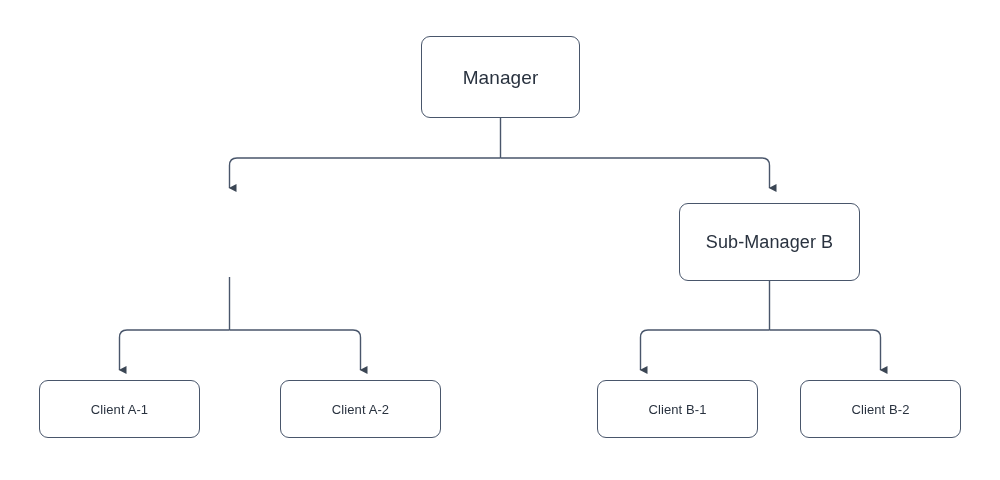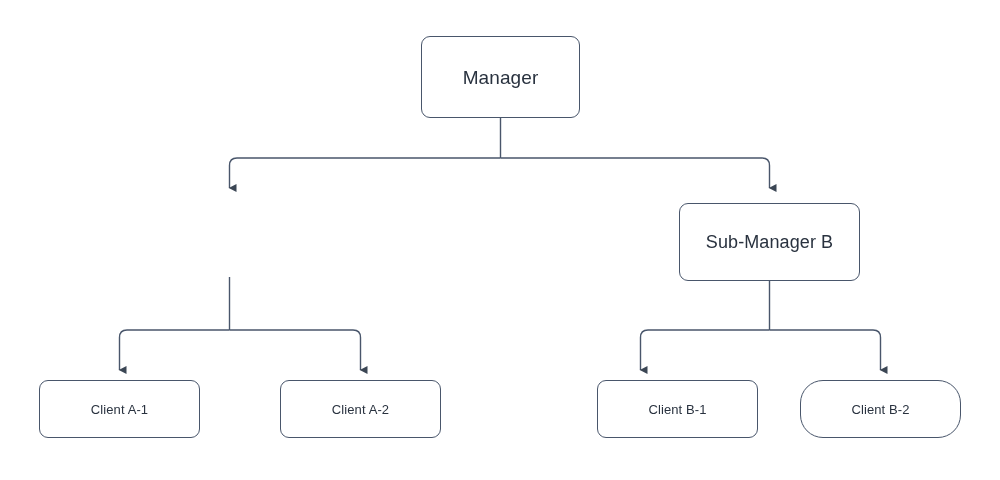--- a/index.html
+++ b/index.html
@@ -97,17 +97,17 @@
   </div>
 
   <div class="node node--level-3" style="left:280px; top:380px; width:161px; height:58px;">
     <span class="node-label">Client A-2</span>
   </div>
 
   <div class="node node--level-3" style="left:560px; top:380px; width:161px; height:58px;margin-left:37px;">
     <span class="node-label">Client B-1</span>
   </div>
 
-  <div class="node node--level-3" style="left:800px; top:380px; width:161px; height:58px;border-radius:23px;">
+  <div class="node node--level-3" style="left:800px; top:380px; width:161px; height:58px;">
     <span class="node-label">Client B-2</span>
   </div>
 
 </div>
 
 </body></html>

